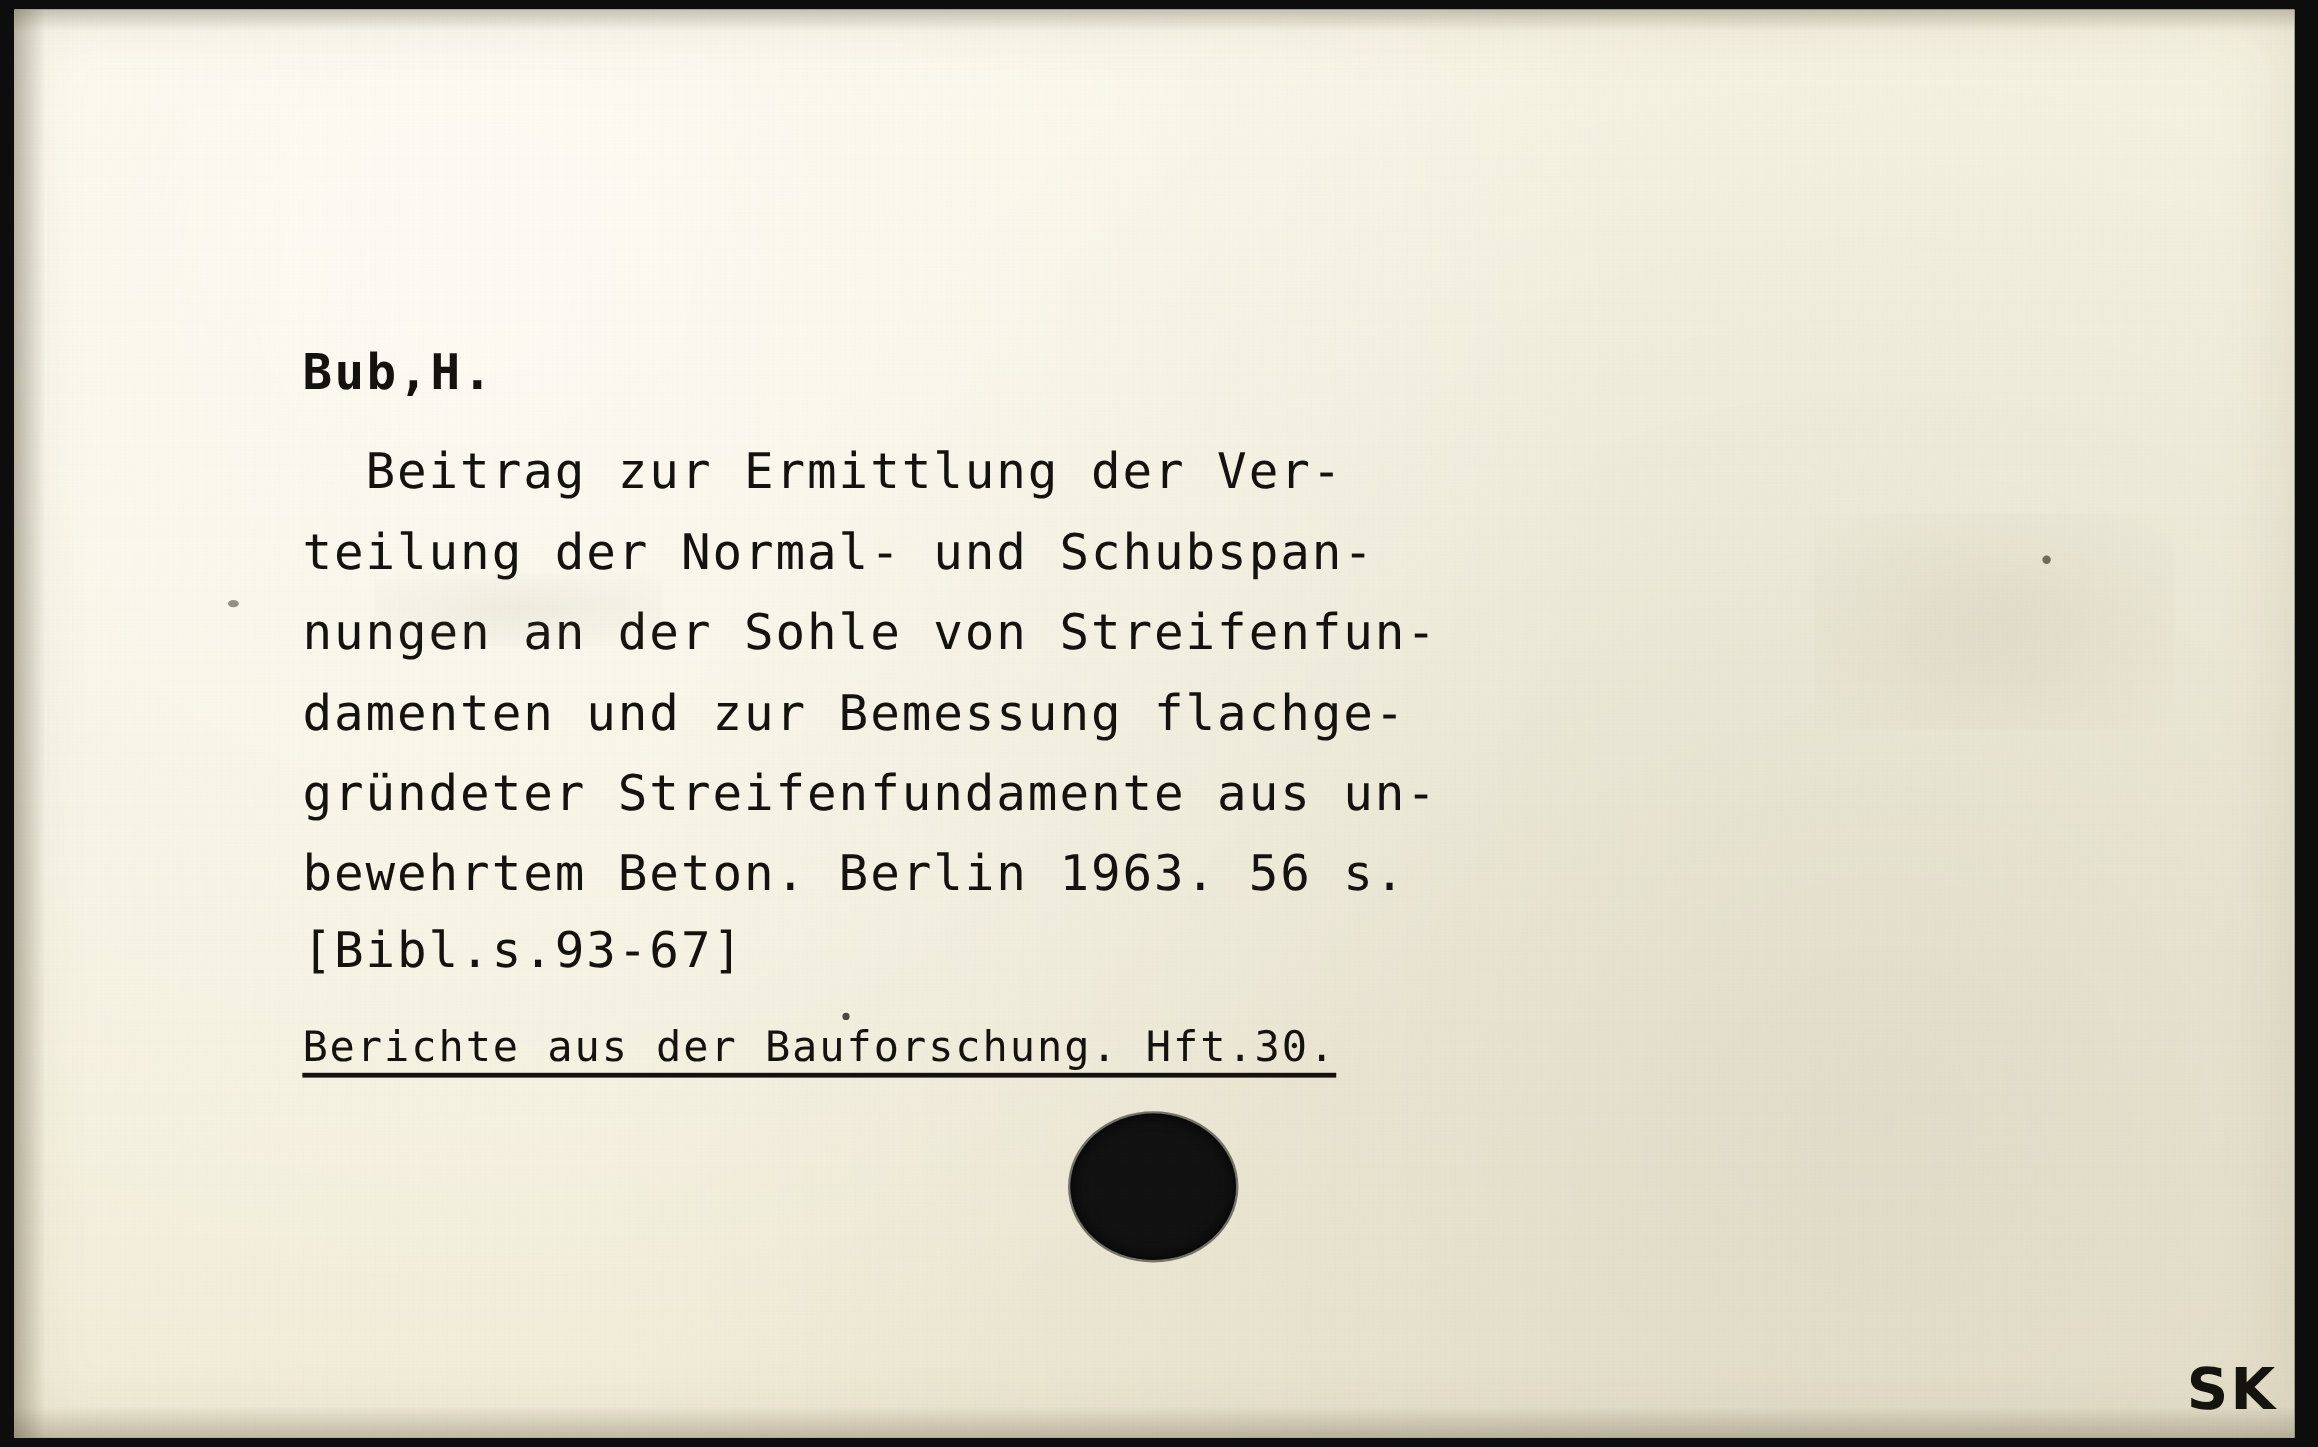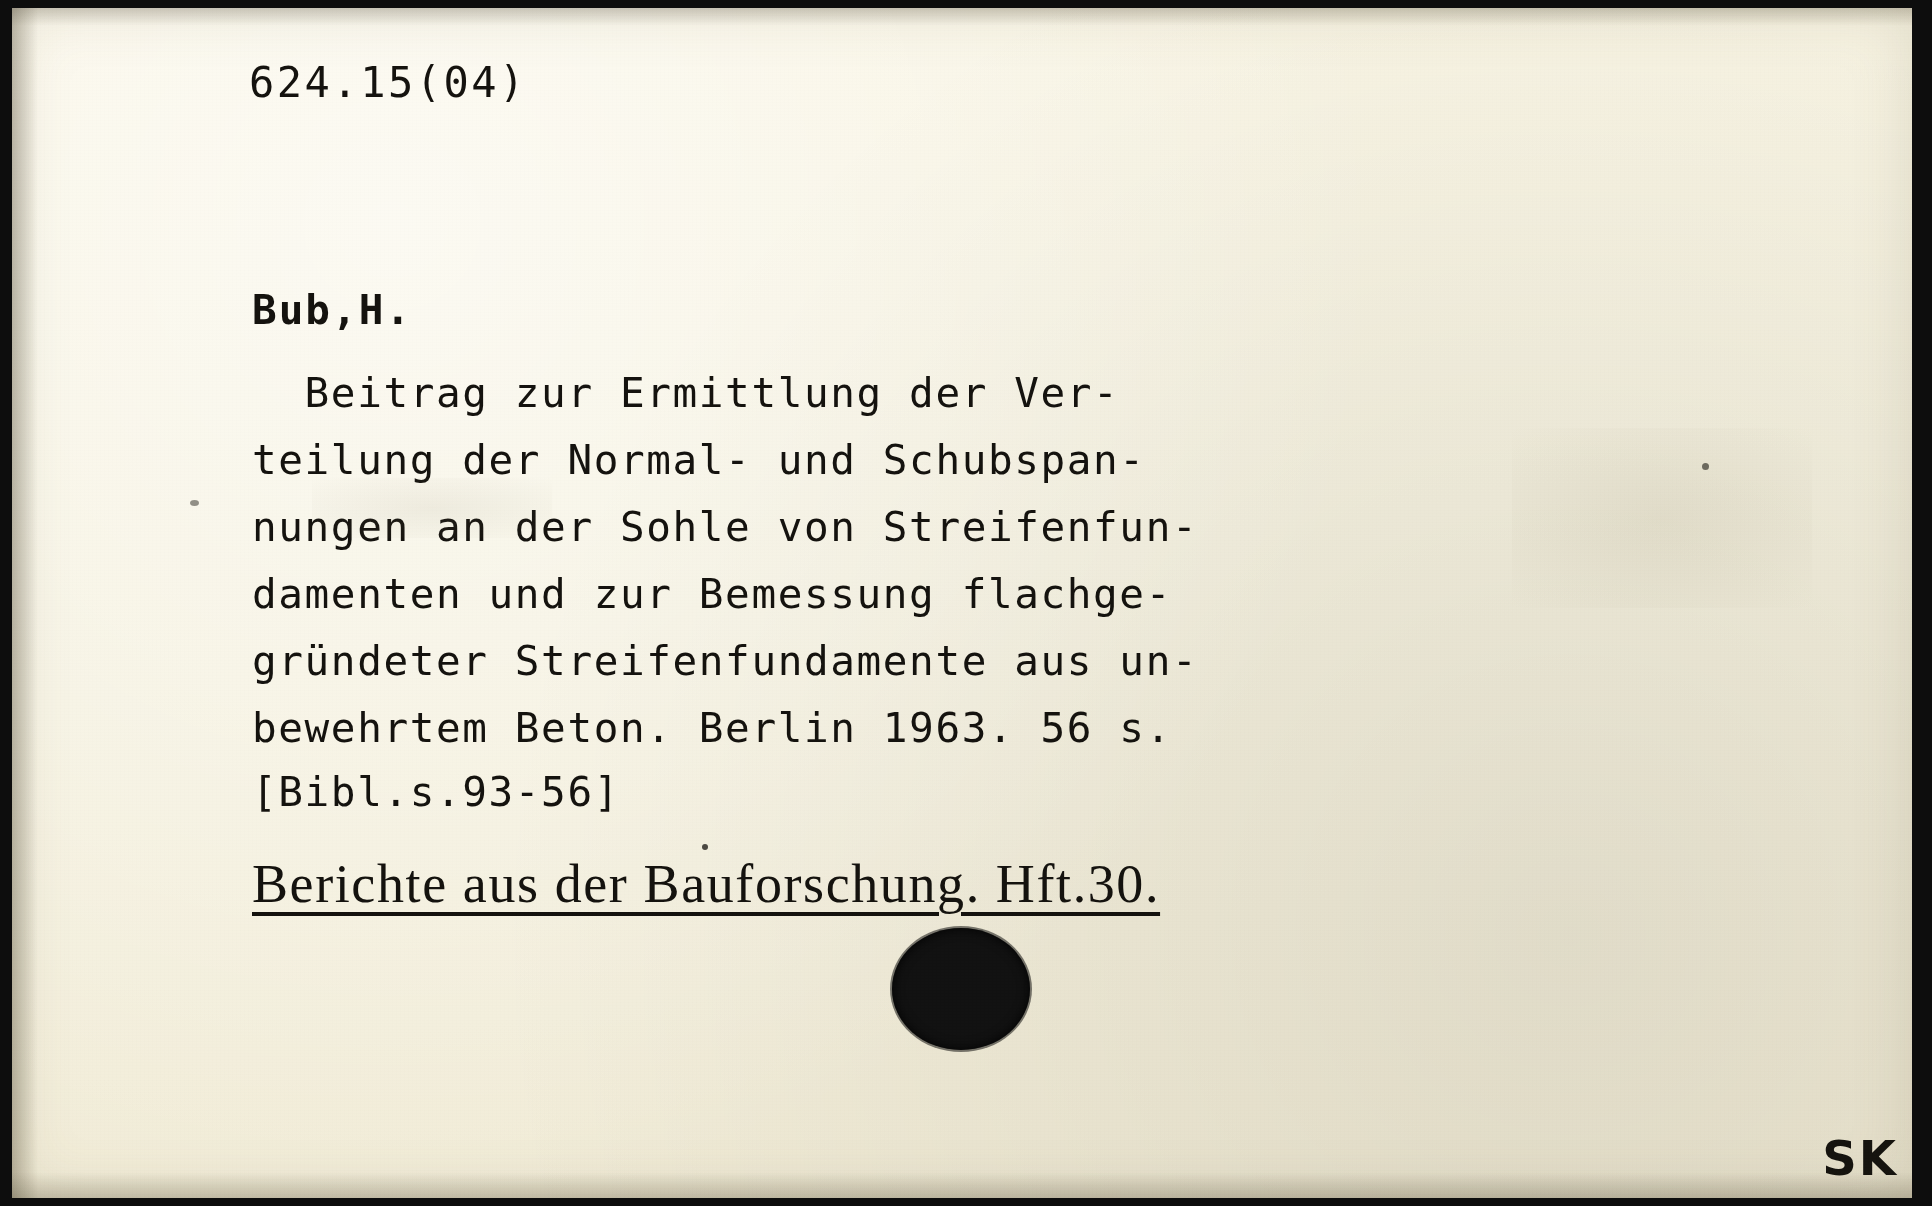--- a/index.html
+++ b/index.html
@@ -91,26 +91,25 @@
   .biblio-note {
     font-size: 41px;
     letter-spacing: 1.6px;
     margin-top: 6px;
   }
 
   .series-line {
     position: absolute;
     left: 240px;
     top: 845px;
-    font-size: 54px;
+    font-size: 35px;
     letter-spacing: 1.6px;
     text-decoration: underline;
     text-underline-offset: 10px;
     text-decoration-thickness: 4px;
-    font-family: Liberation Serif, serif;
   }
 
   .punch-hole {
     position: absolute;
     left: 880px;
     top: 920px;
     width: 138px;
     height: 122px;
     border-radius: 50%;
     background: #121212;
@@ -171,31 +170,30 @@
     border-radius: 50%;
     background: rgba(20,18,14,0.45);
   }
 </style>
 </head>
 <body>
 
 <div class="card-wrap">
   <div class="card">
 
-    <div class="call-number typed">624.15(04)</div>
 
     <div class="body-block">
       <div class="author typed">Bub,H.</div>
       <div class="title-lines typed">  Beitrag zur Ermittlung der Ver-
 teilung der Normal- und Schubspan-
 nungen an der Sohle von Streifenfun-
 damenten und zur Bemessung flachge-
 gründeter Streifenfundamente aus un-
 bewehrtem Beton. Berlin 1963. 56 s.</div>
-      <div class="biblio-note typed">[Bibl.s.93-56]</div>
+      <div class="biblio-note typed">[Bibl.s.93-67]</div>
     </div>
 
     <div class="series-line typed">Berichte aus der Bauforschung. Hft.30.</div>
 
     <div class="dot-mark"></div>
     <div class="speck-1"></div>
     <div class="speck-2"></div>
     <div class="smudge-a"></div>
     <div class="smudge-b"></div>
 

